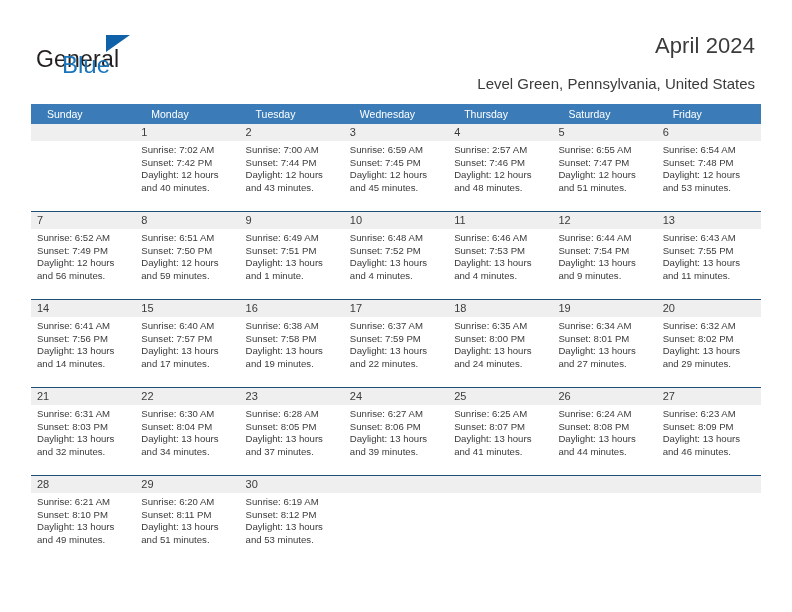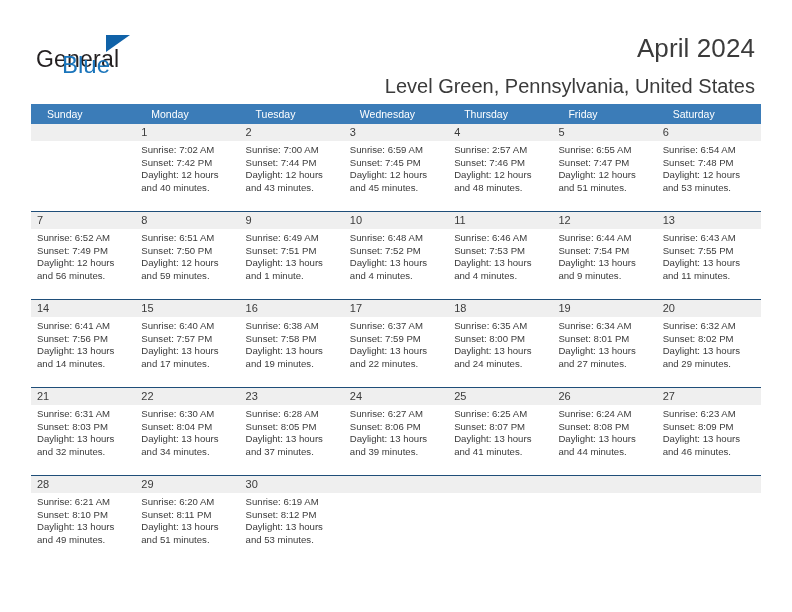--- a/index.html
+++ b/index.html
@@ -56,31 +56,31 @@
     font-size: 24px;
     color: #1b75bb;
     line-height: 22px;
     white-space: nowrap;
   }
 
   .title {
     position: absolute;
     right: 37px;
     top: 33px;
-    font-size: 26px;
+    font-size: 22px;
     color: #3b3b3b;
     text-align: right;
     white-space: nowrap;
     letter-spacing: .1px;
   }
   .subtitle {
     position: absolute;
     right: 37px;
     top: 75px;
-    font-size: 20px;
+    font-size: 15px;
     color: #3b3b3b;
     text-align: center;
     white-space: nowrap;
   }
 
   
   .cal {
     position: absolute;
     left: 31px;
     top: 104px;
@@ -157,22 +157,22 @@
     <div class="subtitle">Level Green, Pennsylvania, United States</div>
   </div>
 
   <div class="cal">
     <div class="dow-row">
       <div class="dow">Sunday</div>
       <div class="dow">Monday</div>
       <div class="dow">Tuesday</div>
       <div class="dow">Wednesday</div>
       <div class="dow">Thursday</div>
+      <div class="dow">Saturday</div>
       <div class="dow">Friday</div>
-      <div class="dow">Saturday</div>
     </div>
     <div id="weeks-host">
         <div class="week">
           <div class="week-inner">
             <div class="cell empty">
               <div class="daynum"></div>
               <div class="body">
                 <div class="line"></div>
                 <div class="line"></div>
                 <div class="line"></div>

